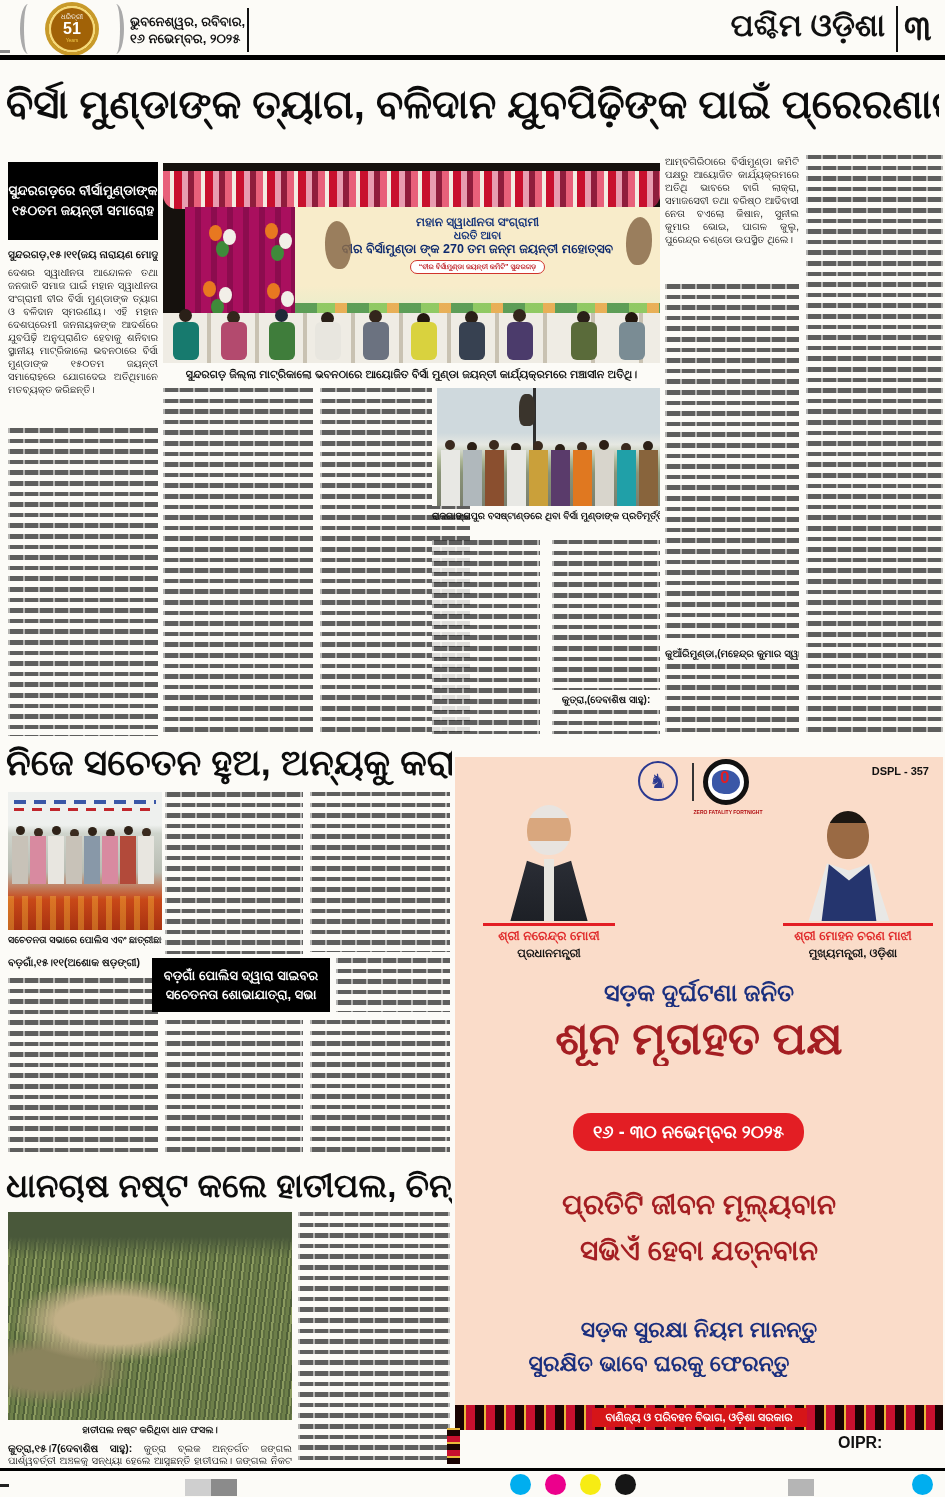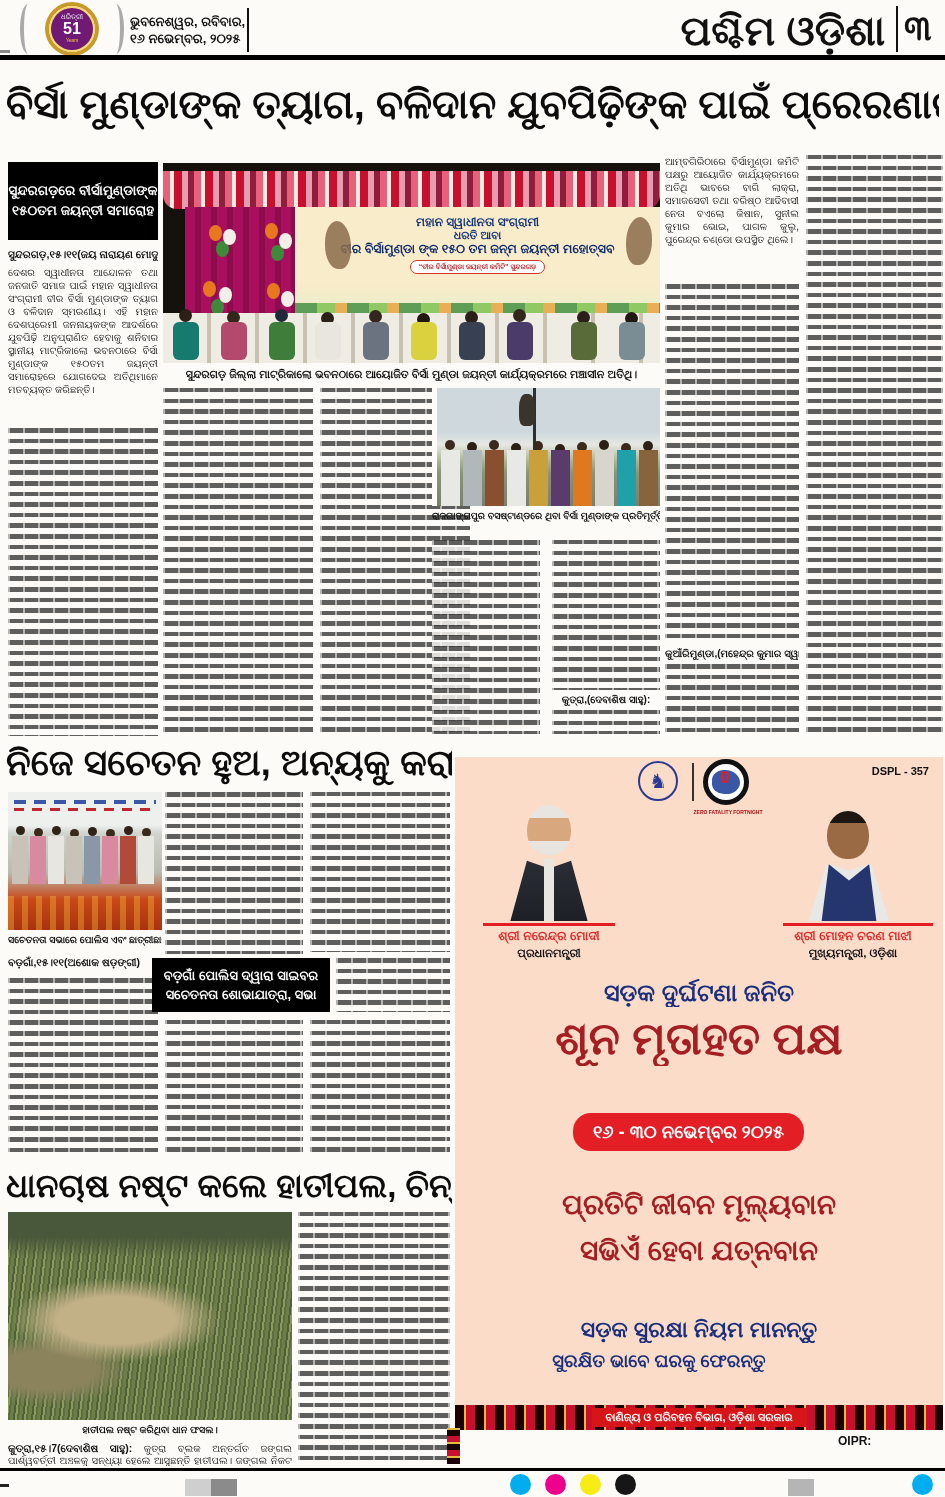--- a/index.html
+++ b/index.html
@@ -37,35 +37,35 @@
 <body>
 
 <div class="page">
 
   <div class="abs" style="left:0;top:50px;width:10px;height:3px;background:#888;"></div>
 
   <div class="abs" style="left:20px;top:2px;width:104px;height:54px;">
     <div class="abs" style="left:0;top:2px;width:16px;height:50px;border-left:4px solid #aaa;border-radius:50% 0 0 50%;"></div>
     <div class="abs" style="right:0;top:2px;width:16px;height:50px;border-right:4px solid #aaa;border-radius:0 50% 50% 0;"></div>
     <div class="abs" style="left:25px;top:0;width:54px;height:54px;border-radius:50%;background:radial-gradient(circle,#f5d97a 0 60%,#c89a2a 61% 100%);"></div>
-    <div class="abs ctr" style="left:31px;top:6px;width:42px;height:42px;border-radius:50%;background:#701a75;color:#fff;">
+    <div class="abs ctr" style="left:31px;top:6px;width:42px;height:42px;border-radius:50%;background:#a16207;color:#fff;">
       <div style="font-size:7px;line-height:9px;margin-top:4px;">ଧରିତ୍ରୀ</div>
       <div class="b" style="font-size:16px;line-height:16px;">51</div>
       <div style="font-size:5px;color:#f0c84a;">Years</div>
     </div>
   </div>
 
   <div class="abs b" style="left:130px;top:13px;width:120px;font-size:13px;line-height:17px;">
     <div class="clip">ଭୁବନେଶ୍ୱର, ରବିବାର,</div>
     <div class="clip">୧୬ ନଭେମ୍ବର, ୨୦୨୫</div>
   </div>
 
   <div class="abs" style="left:247px;top:8px;width:2px;height:44px;background:#111;"></div>
 
-  <div class="abs b clip" style="left:640px;top:8px;width:245px;font-size:41px;text-align:right;">ପଶ୍ଚିମ ଓଡ଼ିଶା</div>
+  <div class="abs b clip" style="left:640px;top:8px;width:245px;font-size:31px;text-align:right;">ପଶ୍ଚିମ ଓଡ଼ିଶା</div>
   <div class="abs" style="left:896px;top:6px;width:2px;height:46px;background:#111;"></div>
   <div class="abs b clip" style="left:904px;top:8px;width:36px;font-size:35px;">୩</div>
 
   <div class="abs rule" style="left:0;top:55px;width:945px;height:5px;"></div>
 
   <div class="abs headline clip" style="left:6px;top:72px;width:933px;height:66px;font-size:40px;line-height:64px;"><span>ବିର୍ସା ମୁଣ୍ଡାଙ୍କ ତ୍ୟାଗ, ବଳିଦାନ ଯୁବପିଢ଼ିଙ୍କ ପାଇଁ ପ୍ରେରଣାର ଉତ୍ସ</span></div>
 
   <div class="abs kicker" style="left:8px;top:162px;width:150px;height:78px;font-size:13.5px;">
     <div class="clip">ସୁନ୍ଦରଗଡ଼ରେ ବୀର୍ସାମୁଣ୍ଡାଙ୍କ</div>
     <div class="clip">୧୫୦ତମ ଜୟନ୍ତୀ ସମାରୋହ</div>
@@ -76,21 +76,21 @@
 
   <div class="abs" style="left:163px;top:163px;width:497px;height:200px;background:#15110d;overflow:hidden;">
     <div class="abs" style="left:0;top:8px;width:497px;height:38px;background:repeating-linear-gradient(90deg,#e8607a 0 7px,#f3ece2 7px 11px,#c8102e 11px 19px,#e89cb0 19px 25px,#8f1d3c 25px 31px);border-radius:0 0 14px 14px;"></div>
     <div class="abs" style="left:22px;top:44px;width:110px;height:112px;background:repeating-linear-gradient(90deg,#a90f5e 0 10px,#8c0c4e 10px 16px);"></div>
     <div class="abs" style="left:46px;top:62px;width:13px;height:16px;border-radius:50%;background:#e87820;box-shadow:14px 4px 0 #f2efe8,7px 16px 0 #3f8a3a,56px -2px 0 #e87820,70px 8px 0 #f2efe8,62px 20px 0 #3f8a3a, -6px 56px 0 #e87820,10px 62px 0 #f2efe8,2px 74px 0 #3f8a3a,58px 58px 0 #e87820,72px 66px 0 #f2efe8;"></div>
     <div class="abs" style="left:132px;top:44px;width:365px;height:112px;background:linear-gradient(180deg,#f8ecca 0 70%,#e4eecb 100%);">
       <div class="abs" style="left:30px;top:14px;width:26px;height:48px;background:#8a6b4a;border-radius:45% 55% 40% 50%;opacity:.85;"></div>
       <div class="abs" style="right:8px;top:10px;width:26px;height:48px;background:#8a6b4a;border-radius:55% 45% 50% 40%;opacity:.85;"></div>
       <div class="b ctr ad-navy clip" style="margin-top:8px;font-size:12px;color:#14337a;">ମହାନ ସ୍ୱାଧୀନତା ସଂଗ୍ରାମୀ</div>
       <div class="b ctr clip" style="font-size:11px;color:#14337a;">ଧରତି ଆବା</div>
-      <div class="b ctr clip" style="font-size:12.5px;color:#0e2a6e;">ବୀର ବିର୍ସାମୁଣ୍ଡା ଙ୍କ ୧୫୦ ତମ ଜନ୍ମ ଜୟନ୍ତୀ ମହୋତ୍ସବ</div>
+      <div class="b ctr clip" style="font-size:12.5px;color:#0e2a6e;">ବୀର ବିର୍ସାମୁଣ୍ଡା ଙ୍କ 270 ତମ ଜନ୍ମ ଜୟନ୍ତୀ ମହୋତ୍ସବ</div>
       <div class="ctr" style="margin-top:3px;">
         <span class="b clip" style="display:inline-block;max-width:230px;background:#fff;border:1.5px solid #d0342c;border-radius:8px;color:#c0262c;font-size:7px;padding:2px 8px;">“ବୀର ବିର୍ସାମୁଣ୍ଡା ଜୟନ୍ତୀ କମିଟି” ସୁନ୍ଦରଗଡ଼</span>
       </div>
       <div class="abs" style="left:0;bottom:0;width:365px;height:16px;background:repeating-linear-gradient(90deg,#3a8a3a 0 22px,#7ac04a 22px 40px,#e8a03a 40px 52px);opacity:.8;"></div>
     </div>
     <div class="abs" style="left:0;top:150px;width:497px;height:50px;background:repeating-linear-gradient(90deg,#efece4 0 44px,#c9c2b2 44px 48px);"></div>
     <div class="abs shadowfig" style="left:16px;top:146px;width:13px;height:13px;background:#2a2018;box-shadow:48px 2px 0 #33261c,96px 0 0 #1f2937,142px 3px 0 #2a2018,190px 1px 0 #33261c,238px 4px 0 #23180f,286px 2px 0 #2a2018,334px 0 0 #33261c,398px 2px 0 #2a2018,446px 3px 0 #23180f;"></div>
     <div class="abs" style="left:10px;top:159px;width:26px;height:38px;border-radius:6px;background:#177a6e;box-shadow:48px 0 0 #b34a6e,96px 0 0 #3f7d3b,142px 0 0 #e8e6df,190px 0 0 #6b7280,238px 0 0 #d9d23e,286px 0 0 #374151,334px 0 0 #4b3b6b,398px 0 0 #5a6b3a,446px 0 0 #7a8c94;"></div>
   </div>
   <div class="abs caption ctr clip" style="left:163px;top:368px;width:497px;font-size:11px;">ସୁନ୍ଦରଗଡ଼ ଜିଲ୍ଲା ମାଟ୍ରିକାଲୋ ଭବନଠାରେ ଆୟୋଜିତ ବିର୍ସା ମୁଣ୍ଡା ଜୟନ୍ତୀ କାର୍ଯ୍ୟକ୍ରମରେ ମଞ୍ଚାସୀନ ଅତିଥି।</div>
@@ -185,29 +185,29 @@
     <div class="abs b ctr clip" style="left:308px;top:190px;width:180px;font-size:11.5px;">ମୁଖ୍ୟମନ୍ତ୍ରୀ, ଓଡ଼ିଶା</div>
 
     <div class="abs b ctr ad-navy clip" style="left:0;top:222px;width:488px;font-size:24px;">ସଡ଼କ ଦୁର୍ଘଟଣା ଜନିତ</div>
     <div class="abs b ctr ad-red clip" style="left:0;top:256px;width:488px;font-size:45px;">ଶୂନ ମୃତାହତ ପକ୍ଷ</div>
     <div class="abs pill" style="left:118px;top:356px;width:231px;height:38px;border-radius:18px;">
       <span class="b clip" style="font-size:18px;">୧୬ - ୩୦ ନଭେମ୍ବର ୨୦୨୫</span>
     </div>
     <div class="abs b ctr ad-red clip" style="left:0;top:432px;width:488px;font-size:28px;">ପ୍ରତିଟି ଜୀବନ ମୂଲ୍ୟବାନ</div>
     <div class="abs b ctr ad-red clip" style="left:0;top:478px;width:488px;font-size:28px;">ସଭିଏଁ ହେବା ଯତ୍ନବାନ</div>
     <div class="abs b ctr ad-navy clip" style="left:0;top:560px;width:488px;font-size:22px;">ସଡ଼କ ସୁରକ୍ଷା ନିୟମ ମାନନ୍ତୁ</div>
-    <div class="abs b ctr ad-navy clip" style="left:0;top:594px;width:408px;font-size:18px;">ସୁରକ୍ଷିତ ଭାବେ ଘରକୁ ଫେରନ୍ତୁ</div>
+    <div class="abs b ctr ad-navy clip" style="left:0;top:594px;width:408px;font-size:22px;">ସୁରକ୍ଷିତ ଭାବେ ଘରକୁ ଫେରନ୍ତୁ</div>
 
     <div class="abs pattern-strip" style="left:0;top:648px;width:488px;height:25px;">
       <span>ବାଣିଜ୍ୟ ଓ ପରିବହନ ବିଭାଗ, ଓଡ଼ିଶା ସରକାର</span>
     </div>
   </div>
 
   <div class="abs" style="left:447px;top:1428px;width:13px;height:36px;background:repeating-linear-gradient(0deg,#1a0302 0 6px,#e8b83a 6px 8px,#c8102e 8px 14px);"></div>
-  <div class="abs b clip" style="left:838px;top:1434px;width:60px;font-size:12px;">OIPR:</div>
+  <div class="abs b clip" style="left:838px;top:1434px;width:60px;font-size:16px;">OIPR:</div>
 
   <div class="abs rule" style="left:0;top:1468px;width:945px;height:3px;"></div>
   <div class="abs" style="left:0;top:1484px;width:9px;height:3px;background:#222;"></div>
   <div class="abs" style="left:185px;top:1479px;width:26px;height:17px;background:#cfcfcf;"></div>
   <div class="abs" style="left:211px;top:1479px;width:26px;height:17px;background:#8b8b8b;"></div>
   <div class="abs shadowfig" style="left:510px;top:1474px;width:21px;height:21px;background:#00aeef;box-shadow:35px 0 0 #ec008c,70px 0 0 #f7ec13,105px 0 0 #161616;"></div>
   <div class="abs" style="left:788px;top:1479px;width:26px;height:17px;background:#b5b5b5;"></div>
   <div class="abs shadowfig" style="left:912px;top:1474px;width:21px;height:21px;background:#00aeef;box-shadow:35px 0 0 #ec008c;"></div>
 
 </div>

